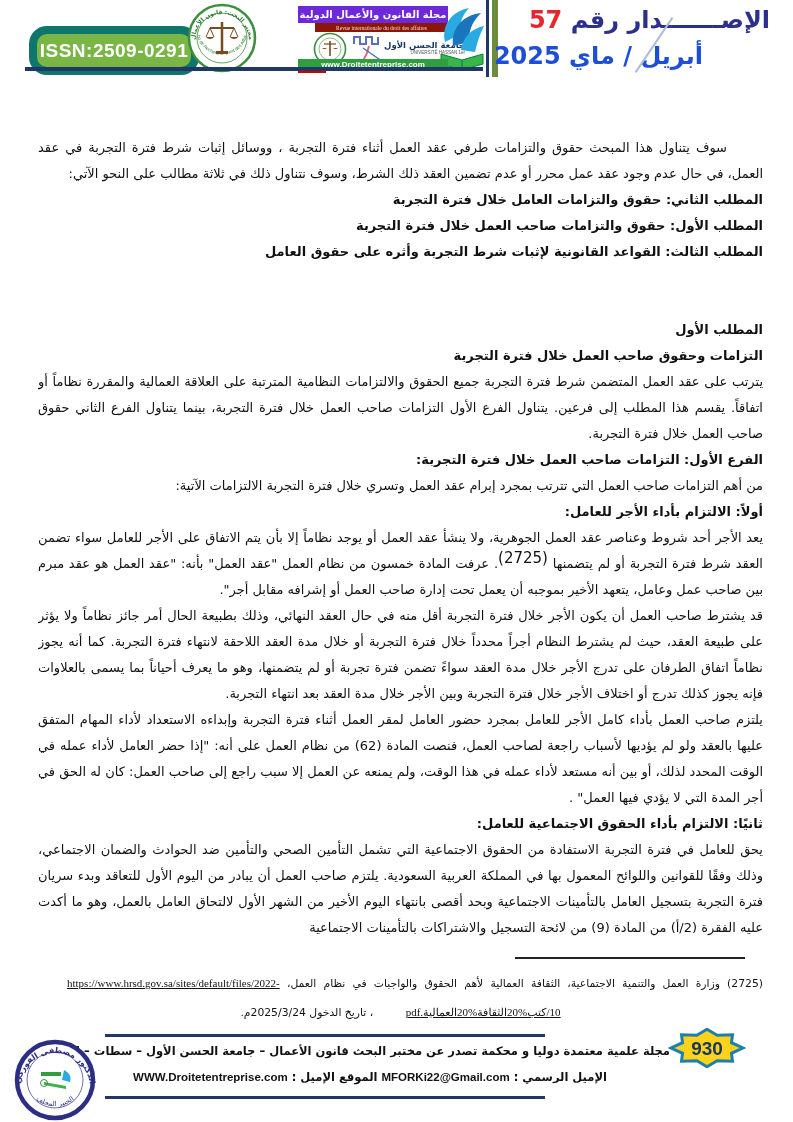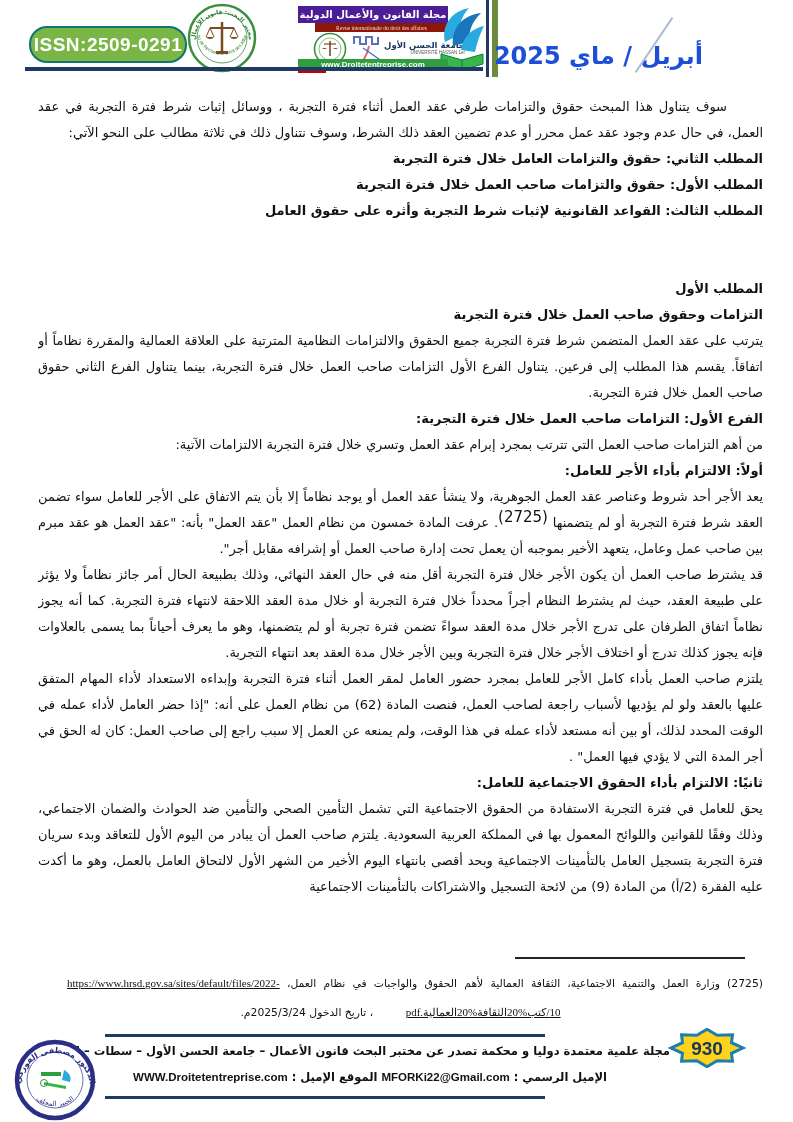--- a/index.html
+++ b/index.html
@@ -1,25 +1,25 @@
 <!DOCTYPE html>
 <html lang="ar"><head>
 <meta charset="utf-8">
 <style>
   html,body{margin:0;padding:0;background:#9a9a9a;}
   .page{position:relative;width:793px;height:1122px;margin:0 auto;background:#fff;overflow:hidden;
         font-family:"DejaVu Sans",sans-serif;}
   
   .header{position:absolute;left:0;top:0;width:793px;height:92px;}
   .issn-pill{position:absolute;left:29px;top:26px;width:154px;height:33px;background:#79b645;
-        border:2px solid #0f766e;border-radius:18px;color:#fff;font-family:"Liberation Sans",sans-serif;
+        border:8px solid #0f766e;border-radius:18px;color:#fff;font-family:"Liberation Sans",sans-serif;
         font-weight:bold;font-size:19px;display:flex;align-items:center;justify-content:center;letter-spacing:.5px;}
   .lab-stamp{position:absolute;left:187px;top:3px;}
   .jlogo{position:absolute;left:293px;top:4px;width:192px;height:70px;}
-  .jl-banner{position:absolute;left:5px;top:2px;width:150px;height:17px;background:#4c1d95;color:#fff;
+  .jl-banner{position:absolute;left:5px;top:2px;width:150px;height:17px;background:#6d28d9;color:#fff;
         font-size:10px;font-weight:bold;display:flex;align-items:center;justify-content:center;direction:rtl;white-space:nowrap;}
   .jl-red{position:absolute;left:22px;top:19px;width:133px;height:9px;background:#8a1709;color:#f5d9cf;
         font-size:5.5px;font-family:"Liberation Serif",serif;display:flex;align-items:center;justify-content:center;white-space:nowrap;}
   .jl-ministamp{position:absolute;left:20px;top:28px;}
   .jl-chart{position:absolute;left:58px;top:30px;}
   .jl-univ{position:absolute;left:116px;top:36px;width:56px;text-align:right;direction:rtl;}
   .jl-univ .ar{font-size:8.5px;font-weight:bold;color:#17375e;white-space:nowrap;}
   .jl-univ .fr{font-size:4.5px;color:#555;font-family:"Liberation Sans",sans-serif;white-space:nowrap;}
   .jl-bird{position:absolute;left:146px;top:2px;}
   .jl-site{position:absolute;left:5px;top:55px;width:150px;height:11px;background:#2f9e3f;color:#fff;
@@ -32,21 +32,21 @@
   .issue-block{position:absolute;left:505px;top:0;width:288px;height:90px;direction:rtl;}
   .issue-line{position:absolute;right:23px;top:6px;font-size:24px;font-weight:bold;color:#2d2f8f;white-space:nowrap;}
   .issue-line .num{color:#e8262d;}
   .date-line{position:absolute;right:90px;top:42px;font-size:24px;font-weight:bold;color:#1d4ed8;white-space:nowrap;}
   .diag{position:absolute;left:148px;top:12px;width:2px;height:66px;background:#aebdd4;transform:rotate(34deg);}
   .header-rule{position:absolute;left:25px;top:67px;width:458px;height:4px;background:#1f3864;}
   
   .body-text{position:absolute;left:38px;top:94px;width:725px;height:862px;overflow:hidden;
         direction:rtl;font-size:13px;line-height:26px;color:#111;}
   .para{text-align:justify;margin:0;}
-  .para.indent{text-indent:36px;}
+  .para.indent{text-indent:36px;margin-top:41px;}
   .heading{font-weight:bold;text-align:right;margin:0;}
   .spacer{height:52px;}
   sup.fn-ref{font-size:15px;line-height:0;}
   
   .fn-sep{position:absolute;right:48px;top:957px;width:230px;height:2px;background:#222;}
   .footnotes{position:absolute;left:38px;top:969px;width:725px;direction:rtl;font-size:10.8px;line-height:28px;color:#111;}
   .fn-line1{text-align:justify;text-align-last:justify;}
   .fn-line2{text-align:center;}
   .fn-url{text-decoration:underline;color:#111;font-family:"Liberation Serif",serif;font-size:11px;margin-left:29px;}
   
@@ -119,20 +119,24 @@
         <line x1="23" y1="54" x2="23" y2="64" stroke="#00823e" stroke-width="1"></line>
       </svg>
       <div class="jl-site">www.Droitetentreprise.com</div>
       <div class="jl-redbar"></div>
     </div>
 
     <div class="vbar navy"></div>
     <div class="vbar green"></div>
 
     <div class="issue-block">
+      <div class="issue-line">
+        <span>الإصـــــــدار رقم</span>
+        <span class="num">57</span>
+      </div>
       <div class="date-line">أبريل / ماي 2025</div>
       <div class="diag"></div>
     </div>
 
     <div class="header-rule"></div>
   </div>
 
   <main class="body-text" id="body-blocks">
       <div class="para indent"><span>سوف يتناول هذا المبحث حقوق والتزامات طرفي عقد العمل أثناء فترة التجربة ، ووسائل إثبات شرط فترة التجربة في عقد العمل، في حال عدم وجود عقد عمل محرر أو عدم تضمين العقد ذلك الشرط، وسوف نتناول ذلك في ثلاثة مطالب على النحو الآتي:</span></div>
       <div class="heading"><span>المطلب الثاني: حقوق والتزامات العامل خلال فترة التجربة</span></div>

